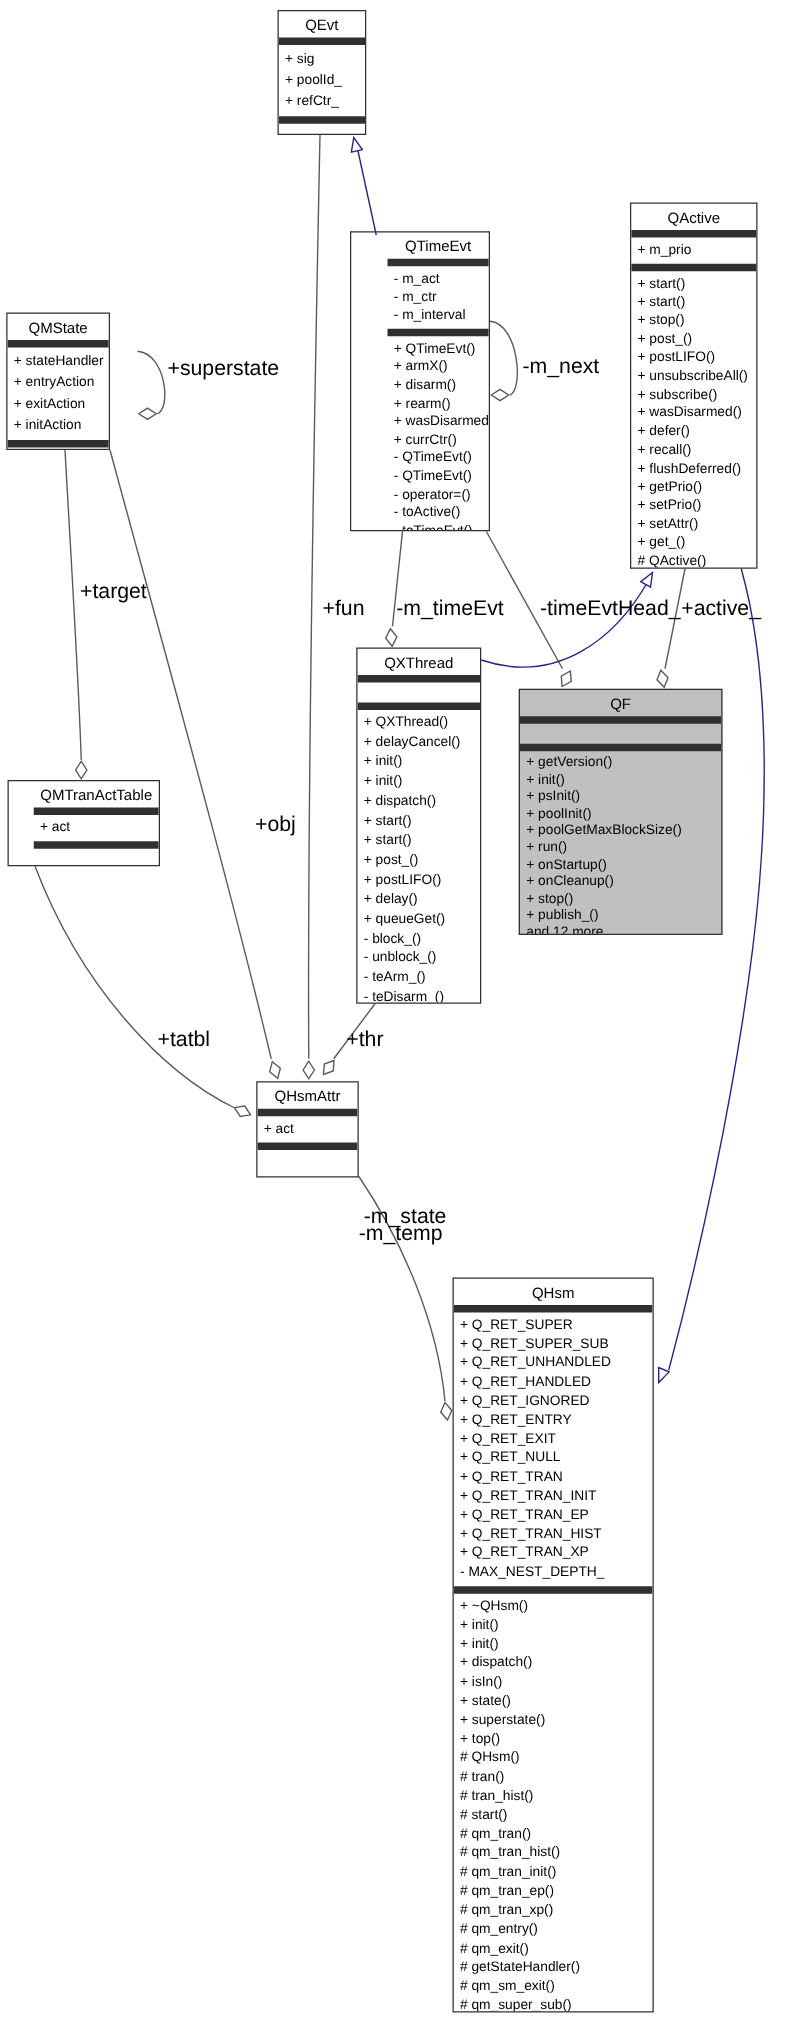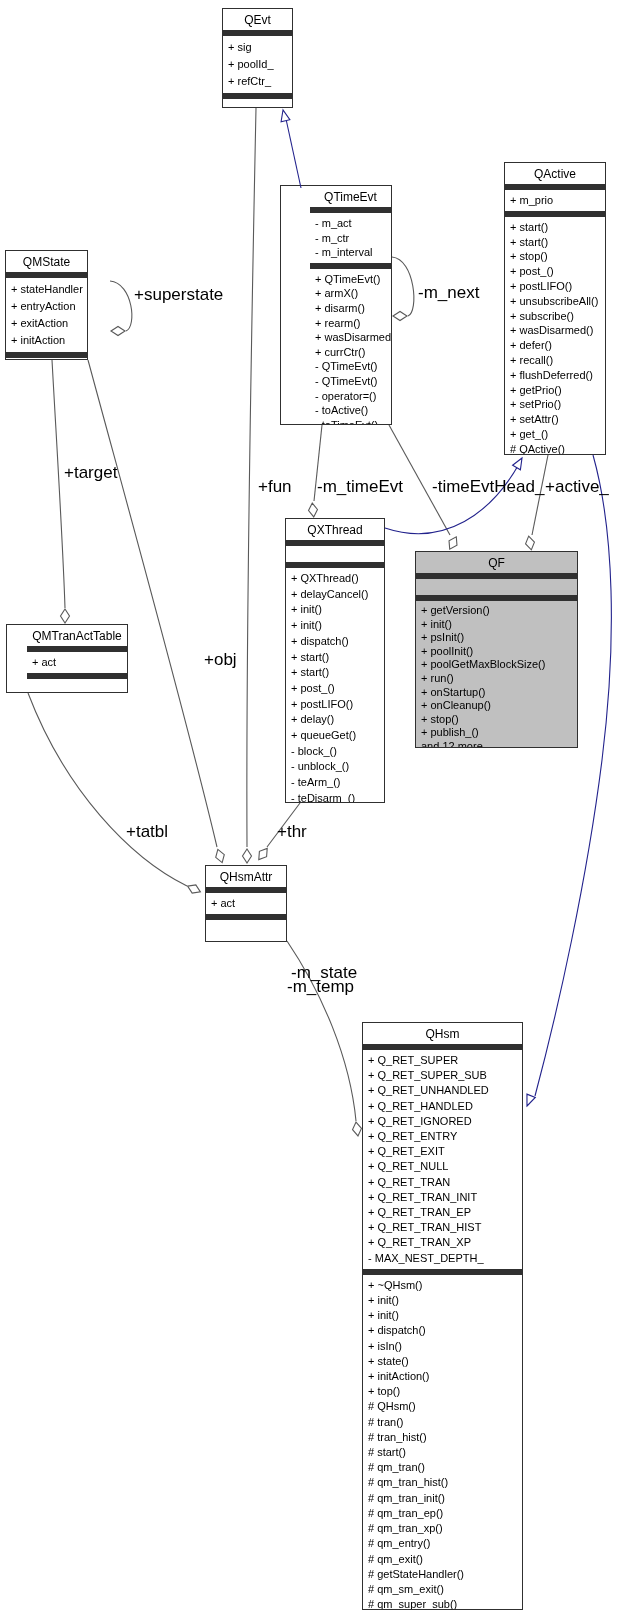--- a/index.html
+++ b/index.html
@@ -207,21 +207,21 @@
         <div class="uml-member">+ Q_RET_TRAN_XP</div>
         <div class="uml-member">- MAX_NEST_DEPTH_</div>
       </div>
       <div class="uml-section" style="line-height: 15.2px; border-top-color: rgb(48, 48, 48);">
         <div class="uml-member">+ ~QHsm()</div>
         <div class="uml-member">+ init()</div>
         <div class="uml-member">+ init()</div>
         <div class="uml-member">+ dispatch()</div>
         <div class="uml-member">+ isIn()</div>
         <div class="uml-member">+ state()</div>
-        <div class="uml-member">+ initAction()</div>
+        <div class="uml-member">+ superstate()</div>
         <div class="uml-member">+ top()</div>
         <div class="uml-member"># QHsm()</div>
         <div class="uml-member"># tran()</div>
         <div class="uml-member"># tran_hist()</div>
         <div class="uml-member"># start()</div>
         <div class="uml-member"># qm_tran()</div>
         <div class="uml-member"># qm_tran_hist()</div>
         <div class="uml-member"># qm_tran_init()</div>
         <div class="uml-member"># qm_tran_ep()</div>
         <div class="uml-member"># qm_tran_xp()</div>

